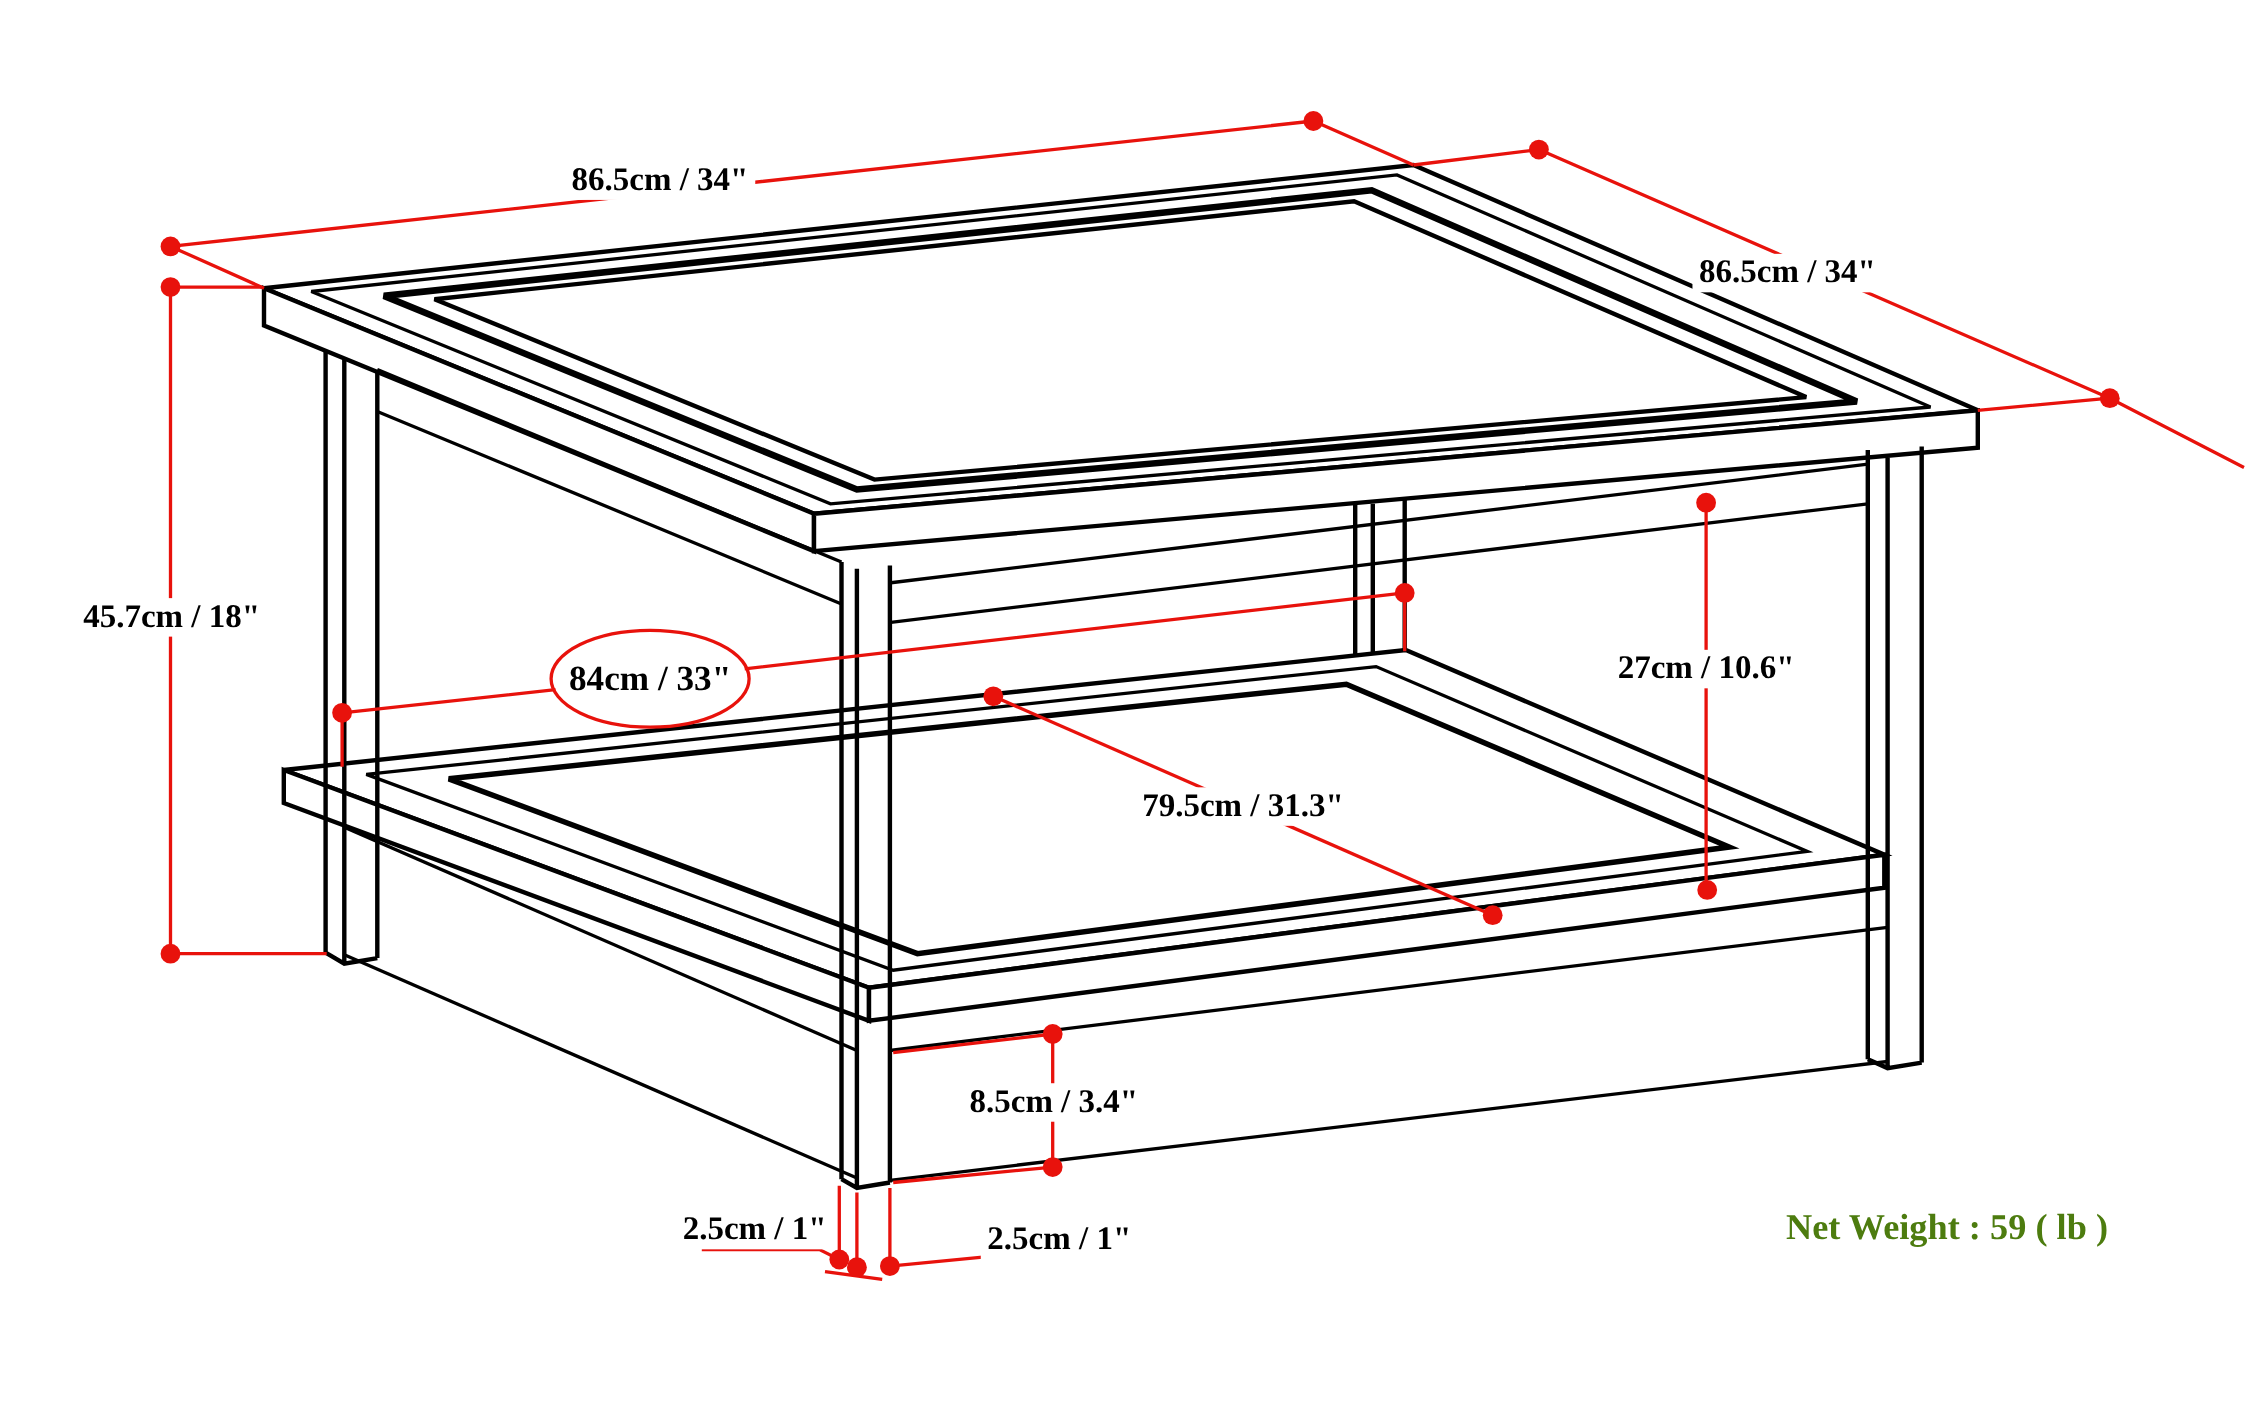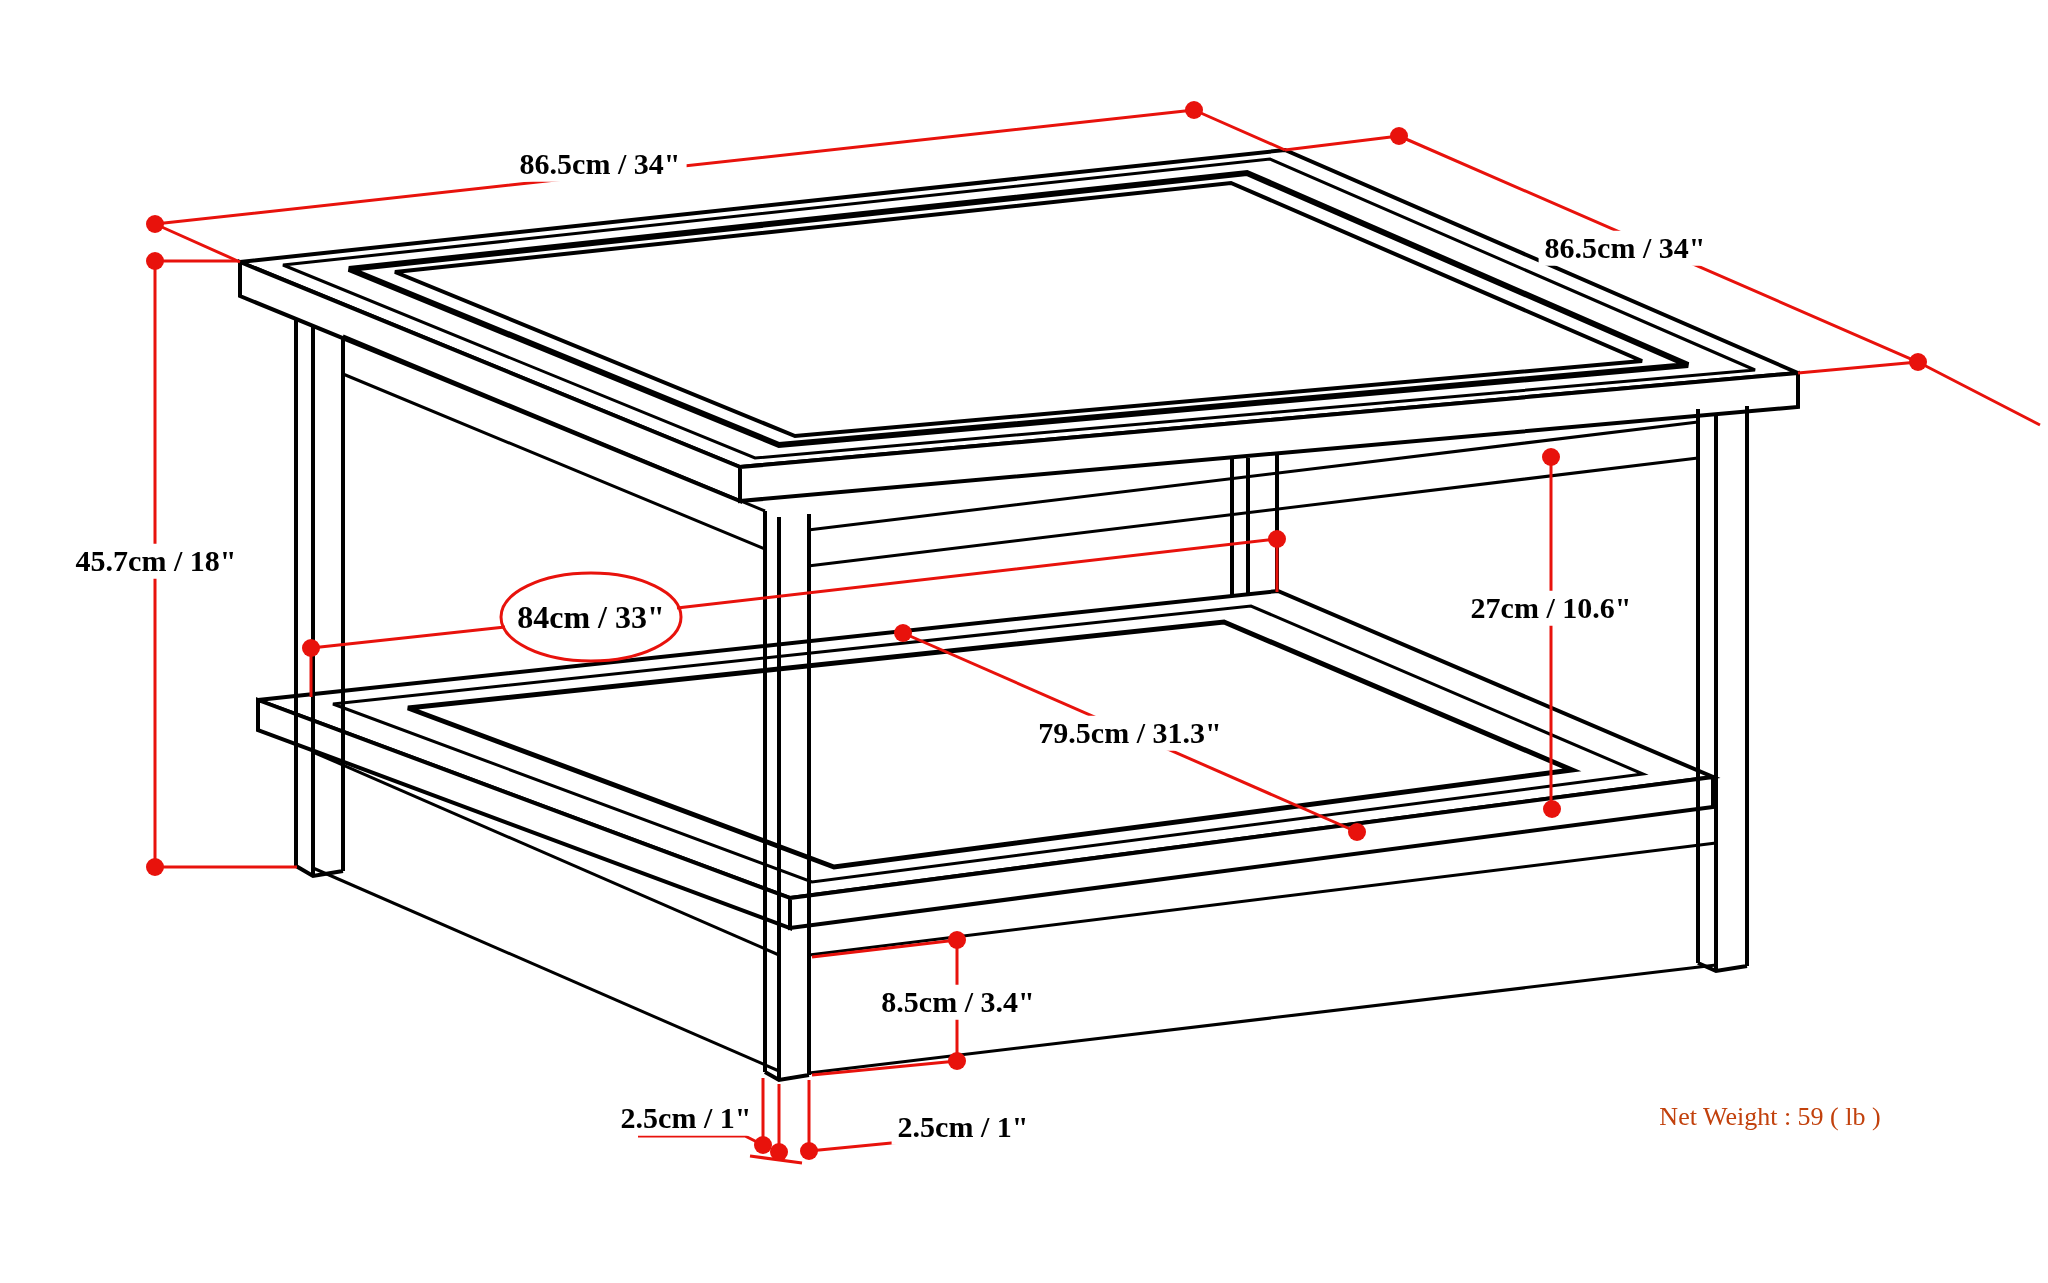--- a/index.html
+++ b/index.html
@@ -22,23 +22,23 @@
     padding:0 6px;
     white-space:nowrap;
     line-height:1.15;
   }
   .dim-label.nobg{background:transparent;padding:0;}
   .dim-label.big{font-size:32px;}
   .net-weight{
     position:absolute;
     transform:translate(-50%,-50%);
     font-family:"Liberation Serif", serif;
-    font-size:26px;
-    font-weight:400;
-    color:#c2410c;
+    font-size:33px;
+    font-weight:700;
+    color:#4d7c0f;
     white-space:nowrap;
     background:transparent;
   }
 </style>
 </head>
 <body>
 
 <div id="stage">
 
   <svg id="drawing" width="2048" height="1283" viewBox="0 0 2048 1283">

